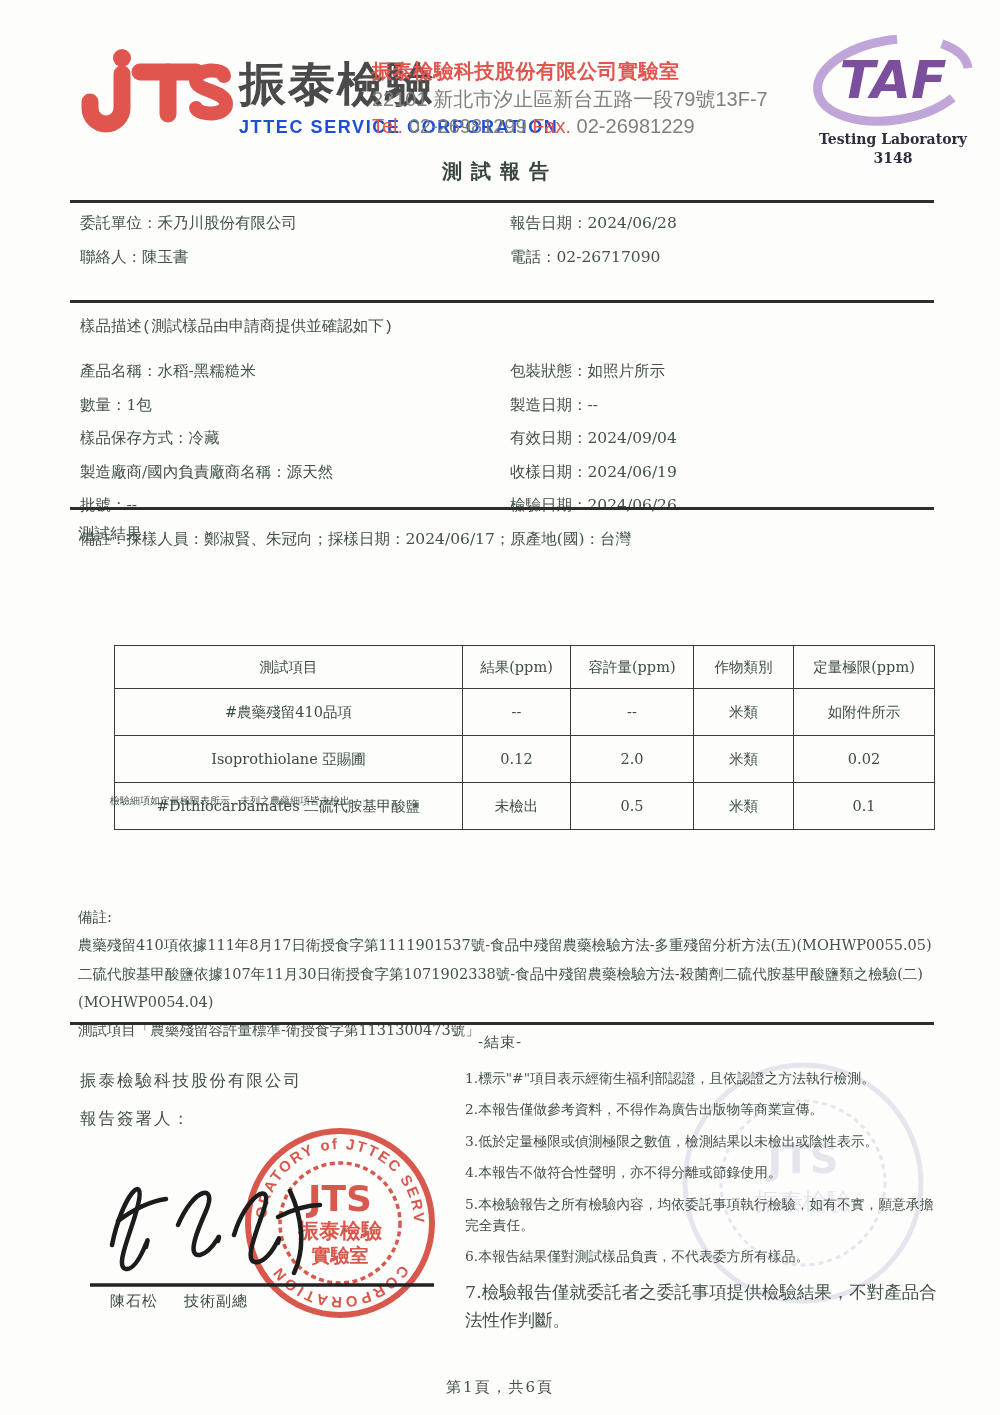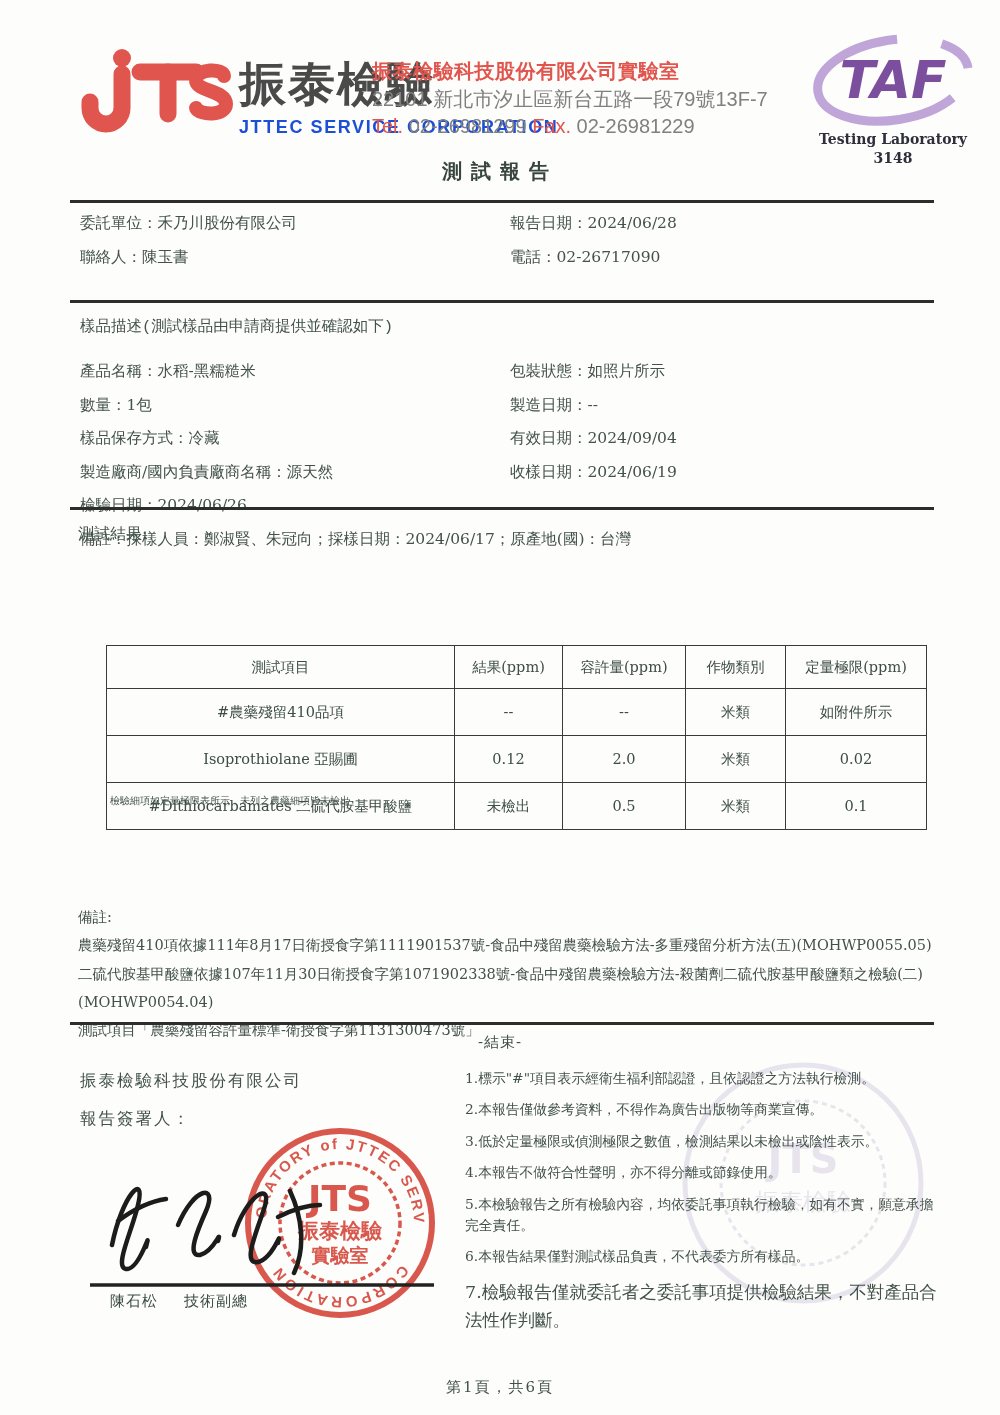--- a/index.html
+++ b/index.html
@@ -35,21 +35,21 @@
   .info { position:absolute; left:80px; top:213px; width:860px; font-size:15.5px; }
   .info .row { display:flex; margin-bottom:13px; }
   .info .cl { width:430px; } .info .cr { flex:1; }
   .sample { position:absolute; left:80px; top:316px; width:860px; font-size:15.5px; }
   .sample .head { margin-bottom:24px;font-family:Liberation Mono, monospace; }
   .sample .row { display:flex; margin-bottom:12.5px; }
   .sample .cl { width:430px; } .sample .cr { flex:1; }
   .sample .note { margin-top:2px; }
   .results-label { position:absolute; left:78px; top:524px; font-size:16px; }
   
-  table.res { position:absolute; left:106px; top:645px; width:820px; border-collapse:collapse;
+  table.res { position:absolute; left:114px; top:645px; width:820px; border-collapse:collapse;
               font-size:14.5px; color:#3d4c46; table-layout:fixed;padding-left:44px; }
   table.res th, table.res td { border:1.6px solid #3a3a3a; text-align:center; padding:0; }
   table.res th { height:42px; font-weight:500; }
   table.res td { height:46px; font-weight:400; }
   .tbl-note { position:absolute; left:110px; top:794px; font-size:10px; }
   
   .remarks { position:absolute; left:78px; top:903px; width:870px; font-size:14.5px; line-height:1.95; }
   
   .endmark { position:absolute; top:1033px; left:0; width:100%; text-align:center; font-size:15px; letter-spacing:1px; }
   .f-co { position:absolute; left:80px; top:1070px; font-size:16.5px; letter-spacing:2px; }
@@ -129,20 +129,21 @@
     </div>
     <div class="row">
       <div class="cl">樣品保存方式：冷藏</div>
       <div class="cr">有效日期：2024/09/04</div>
     </div>
     <div class="row">
       <div class="cl">製造廠商/國內負責廠商名稱：源天然</div>
       <div class="cr">收樣日期：2024/06/19</div>
     </div>
     <div class="row">
+      <div class="cl">批號：--</div>
       <div class="cr">檢驗日期：2024/06/26</div>
     </div>
     <div class="note">備註：採樣人員：鄭淑賢、朱冠向；採樣日期：2024/06/17；原產地(國)：台灣</div>
   </div>
   <div class="rule r3"></div>
 
   <div class="results-label">測試結果:</div>
 
   <table class="res">
     <colgroup>

